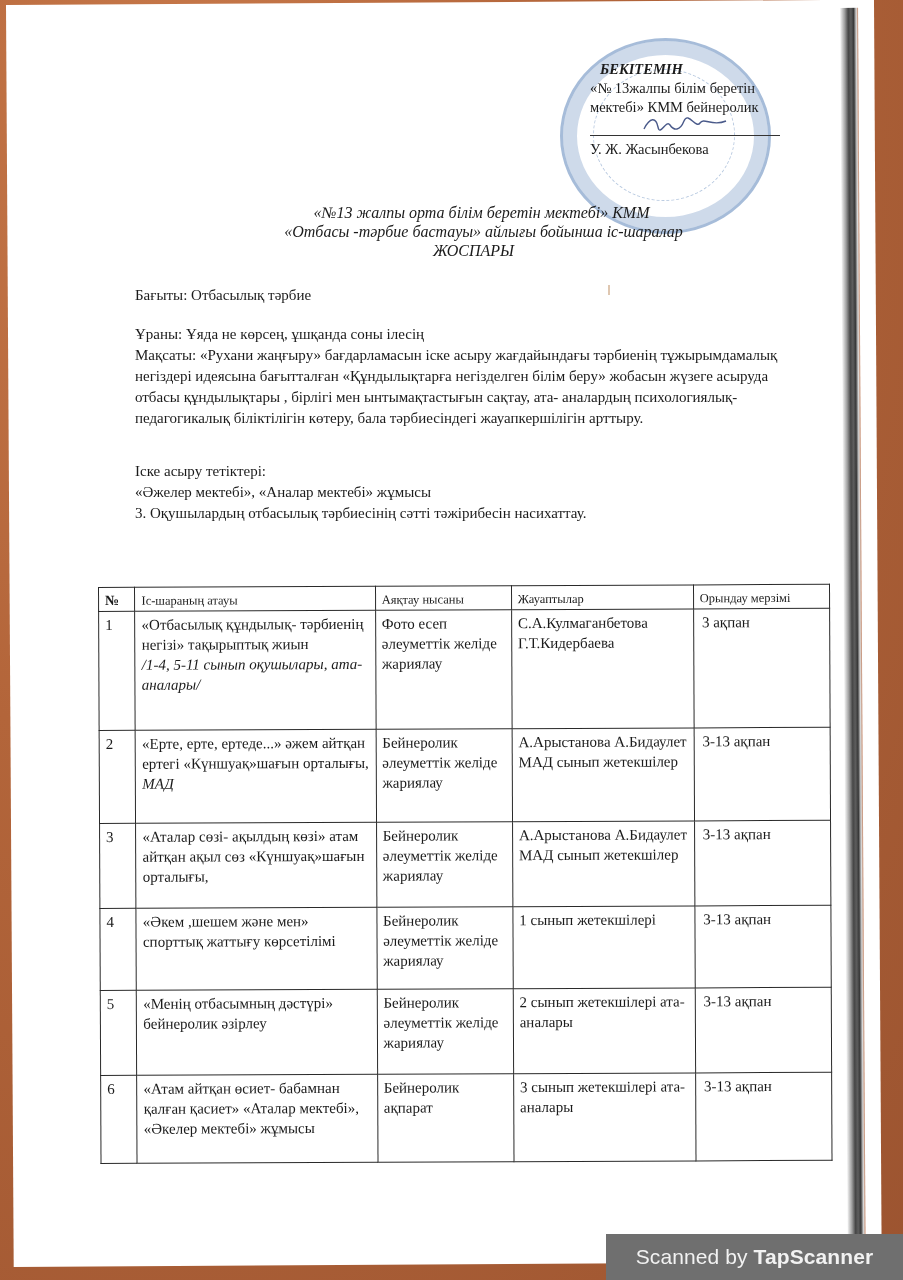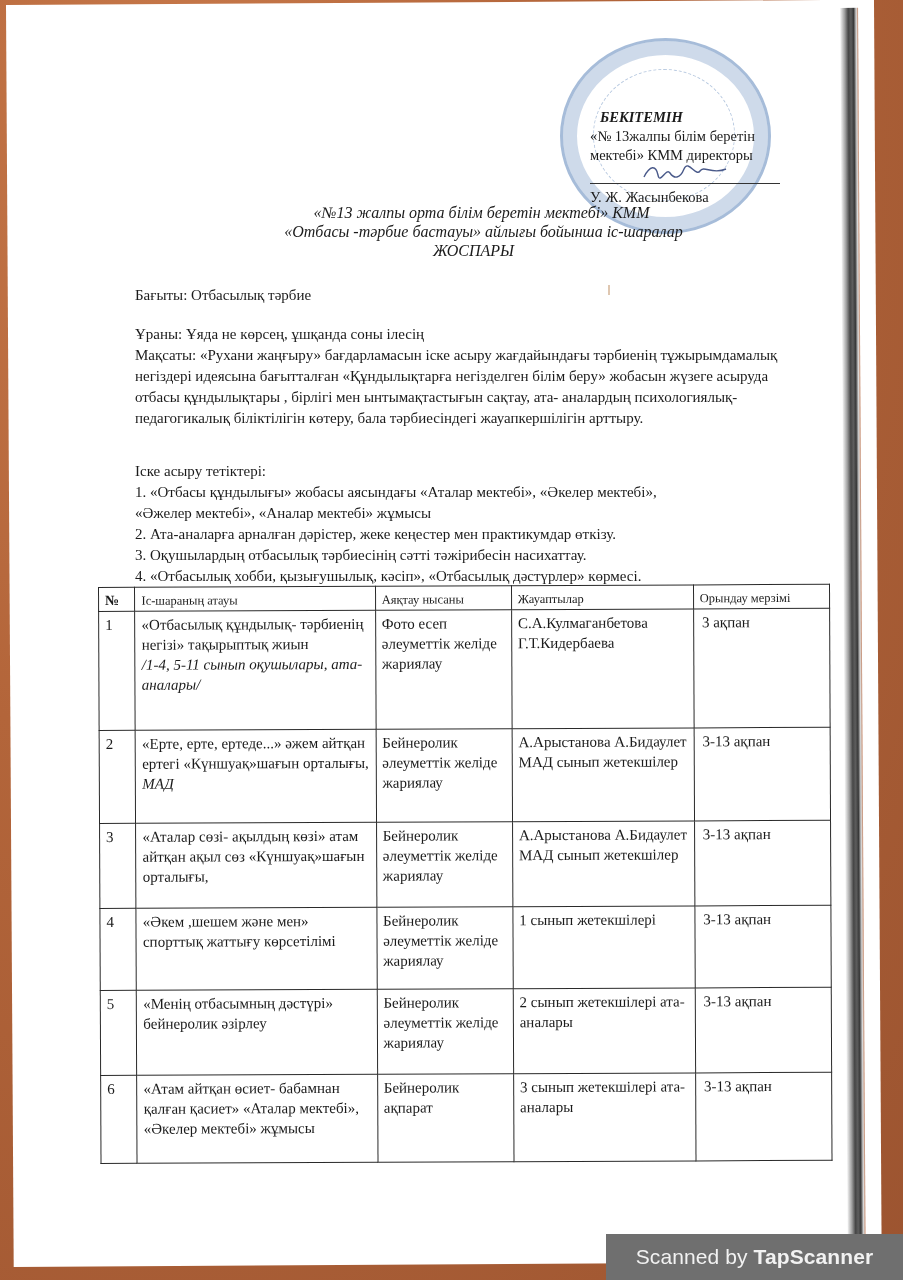--- a/index.html
+++ b/index.html
@@ -45,21 +45,20 @@
       left: 590px;
       top: 60px;
       width: 210px;
       font-size: 14.5px;
       line-height: 19px;
     }
     .approve .ttl {
       font-weight: bold;
       font-style: italic;
       padding-left: 10px;
-      margin-top: 48px;
     }
     .approve .sig-line {
       border-bottom: 1px solid #333;
       height: 18px;
       width: 190px;
       margin-top: 0;
       margin-bottom: 4px;
       position: relative;
     }
     .signature {
@@ -185,21 +184,21 @@
   <div class="paper-edge"></div>
 </div>
 
 <div class="stamp">
   <div class="stamp-inner"></div>
 </div>
 
 <div class="approve">
   <div class="ttl">БЕКІТЕМІН</div>
   <div>«№ 13жалпы білім беретін</div>
-  <div>мектебі» КММ директоры</div>
+  <div>мектебі» КММ бейнеролик</div>
   <div class="sig-line">
     <svg class="signature" viewBox="0 0 90 22">
       <path d="M4 16 C 10 4, 16 4, 18 14 S 26 6, 30 12 S 40 18, 44 8 S 56 16, 60 10 S 72 14, 86 8" fill="none" stroke="#4a5a8a" stroke-width="1.4"></path>
     </svg>
   </div>
   <div>У. Ж. Жасынбекова</div>
 </div>
 
 <div class="heading">
   <div class="l1">«№13 жалпы орта білім беретін мектебі» КММ</div>
@@ -217,25 +216,22 @@
   <div>
     <b>Ұраны:</b>
     <b>Ұяда не көрсең, ұшқанда соны ілесің</b>
   </div>
   <div class="p-goal">
     <b>Мақсаты:</b>
     <span>«Рухани жаңғыру» бағдарламасын іске асыру жағдайындағы тәрбиенің тұжырымдамалық негіздері идеясына бағытталған «Құндылықтарға негізделген білім беру» жобасын жүзеге асыруда отбасы  құндылықтары , бірлігі  мен  ынтымақтастығын сақтау, ата- аналардың психологиялық-педагогикалық біліктілігін көтеру,  бала тәрбиесіндегі  жауапкершілігін  арттыру.</span>
   </div>
   <div class="mech-list">
     <b>Іске асыру тетіктері:</b>
-    <div>1. «Отбасы құндылығы» жобасы аясындағы «Аталар мектебі», «Әкелер мектебі»,</div>
     <div>«Әжелер мектебі», «Аналар мектебі» жұмысы</div>
-    <div>2. Ата-аналарға арналған дәрістер, жеке кеңестер мен практикумдар өткізу.</div>
     <div>3. Оқушылардың отбасылық тәрбиесінің сәтті тәжірибесін насихаттау.</div>
-    <div>4. «Отбасылық хобби, қызығушылық, кәсіп», «Отбасылық дәстүрлер» көрмесі.</div>
   </div>
 </div>
 
 <table class="plan-table">
   <thead>
     <tr>
       <th class="col-num num">№</th>
       <th class="col-name">Іс-шараның атауы</th>
       <th class="col-form">Аяқтау нысаны</th>
       <th class="col-resp">Жауаптылар</th>

